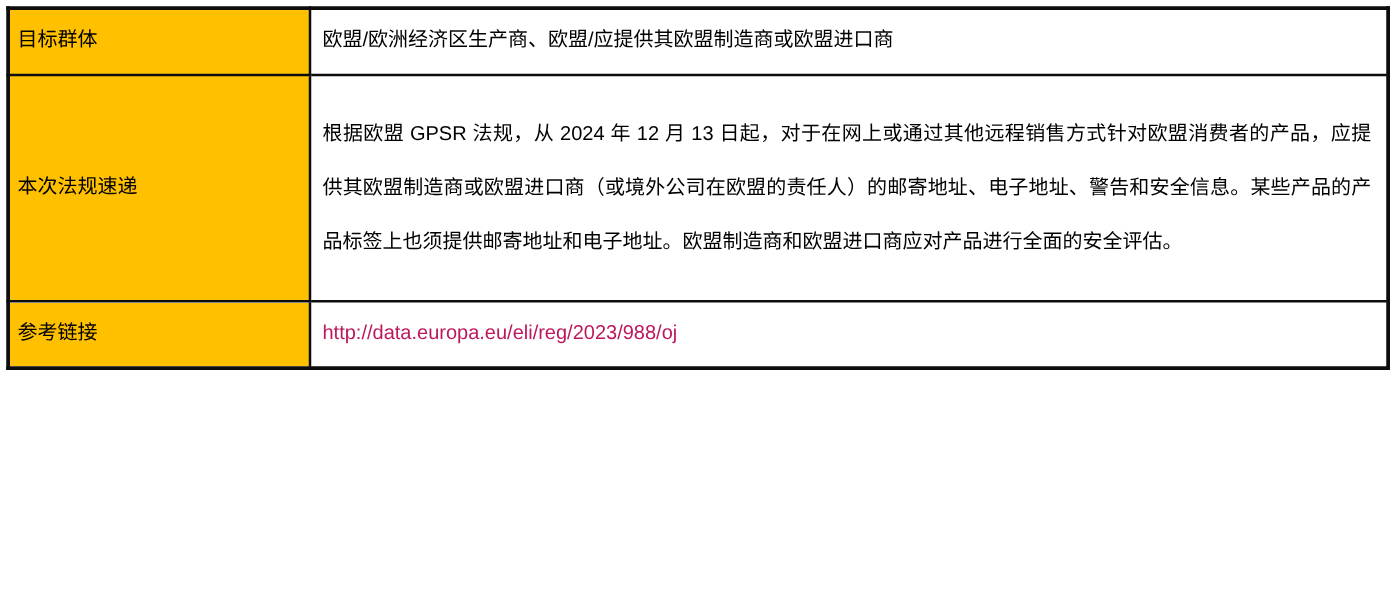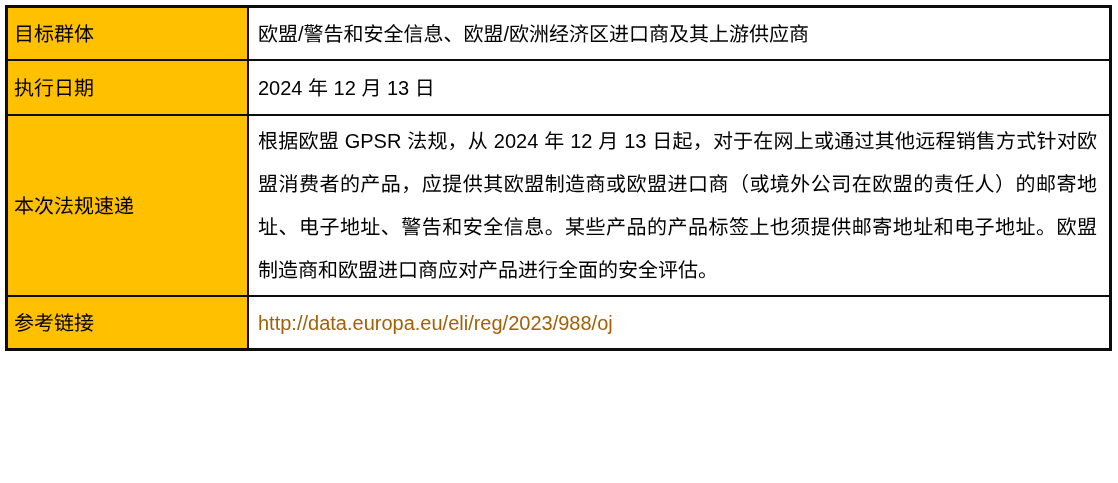--- a/index.html
+++ b/index.html
@@ -21,21 +21,21 @@
     top: 5px;
     width: 1107px;
     border-collapse: collapse;
     table-layout: fixed;
     border: 3px solid #0d0d0d;
   }
   table.reg-table td {
     border: 2px solid #0d0d0d;
     vertical-align: middle;
     color: #000000;
-    font-size: 20px;
+    font-size: 16px;
     overflow: hidden;
   }
   td.label-cell {
     background: #FFC000;
     width: 229px;
     padding: 2px 4px 2px 6px;
     line-height: 1.4;
   }
   td.value-cell {
     background: #ffffff;
@@ -52,37 +52,33 @@
     white-space: pre-line;
     line-height: 40px;
   }
   tr.r5 td.value-cell {
     text-align: justify;
     line-height: 43px;
     padding-top: 0;
     padding-bottom: 0;
   }
   .url-text {
-    color: #a16207;
+    color: #be185d;
     text-decoration: none;
   }
 </style>
 </head>
 <body>
 
 <div class="page">
   <table class="reg-table">
     <tbody>
       <tr class="r1">
         <td class="label-cell">目标群体</td>
-        <td class="value-cell">欧盟/警告和安全信息、欧盟/欧洲经济区进口商及其上游供应商</td>
-      </tr>
-      <tr class="r4">
-        <td class="label-cell">执行日期</td>
-        <td class="value-cell">2024 年 12 月 13 日</td>
+        <td class="value-cell">欧盟/欧洲经济区生产商、欧盟/应提供其欧盟制造商或欧盟进口商</td>
       </tr>
       <tr class="r5">
         <td class="label-cell">本次法规速递</td>
         <td class="value-cell">根据欧盟 GPSR 法规，从 2024 年 12 月 13 日起，对于在网上或通过其他远程销售方式针对欧盟消费者的产品，应提供其欧盟制造商或欧盟进口商（或境外公司在欧盟的责任人）的邮寄地址、电子地址、警告和安全信息。某些产品的产品标签上也须提供邮寄地址和电子地址。欧盟制造商和欧盟进口商应对产品进行全面的安全评估。</td>
       </tr>
       <tr class="r6">
         <td class="label-cell">参考链接</td>
         <td class="value-cell"><span class="url-text">http://data.europa.eu/eli/reg/2023/988/oj</span></td>
       </tr>
     </tbody>

